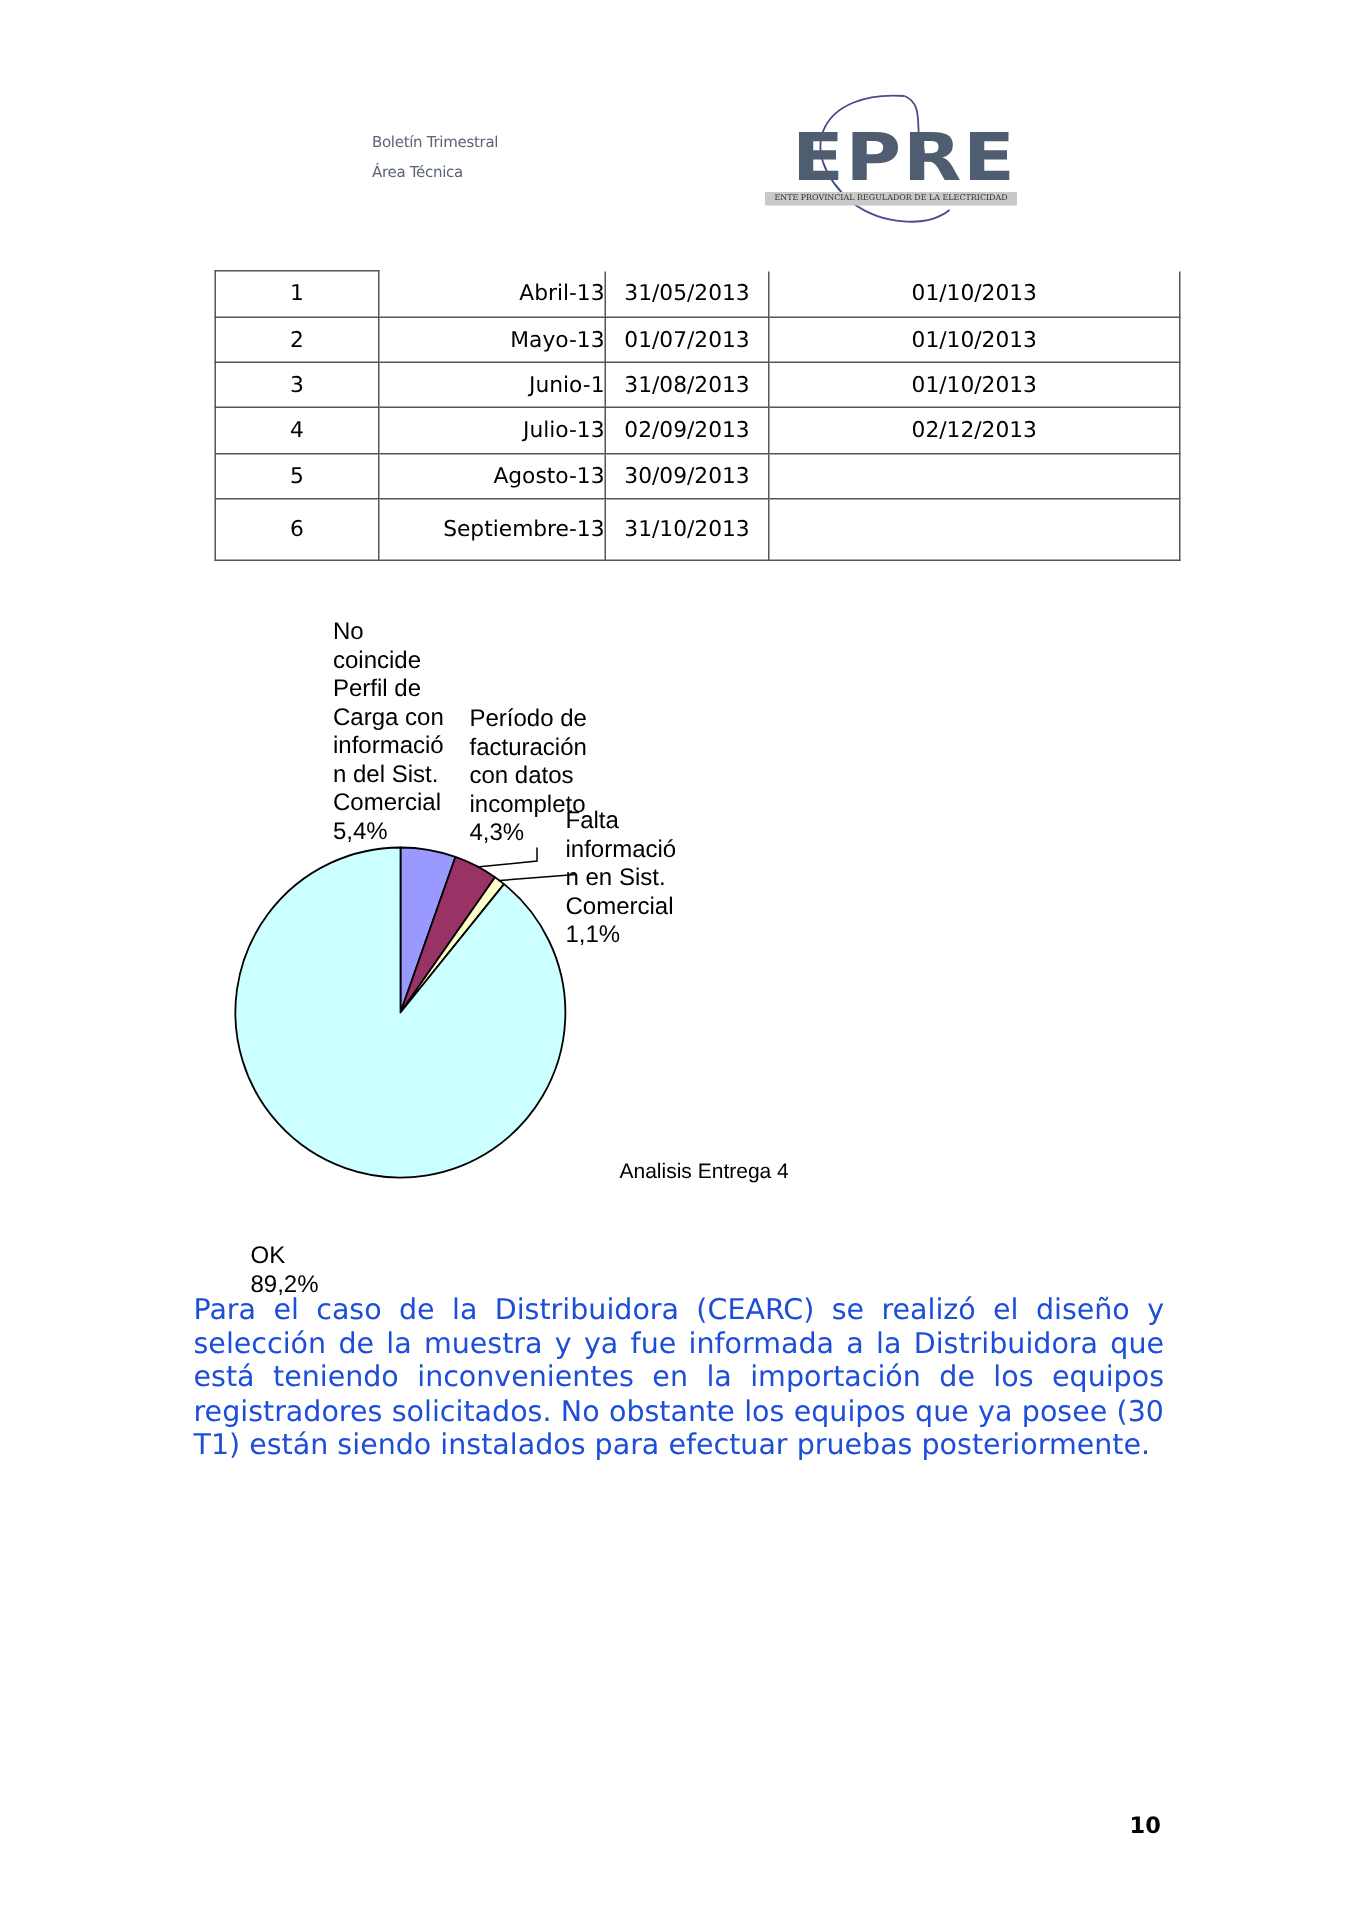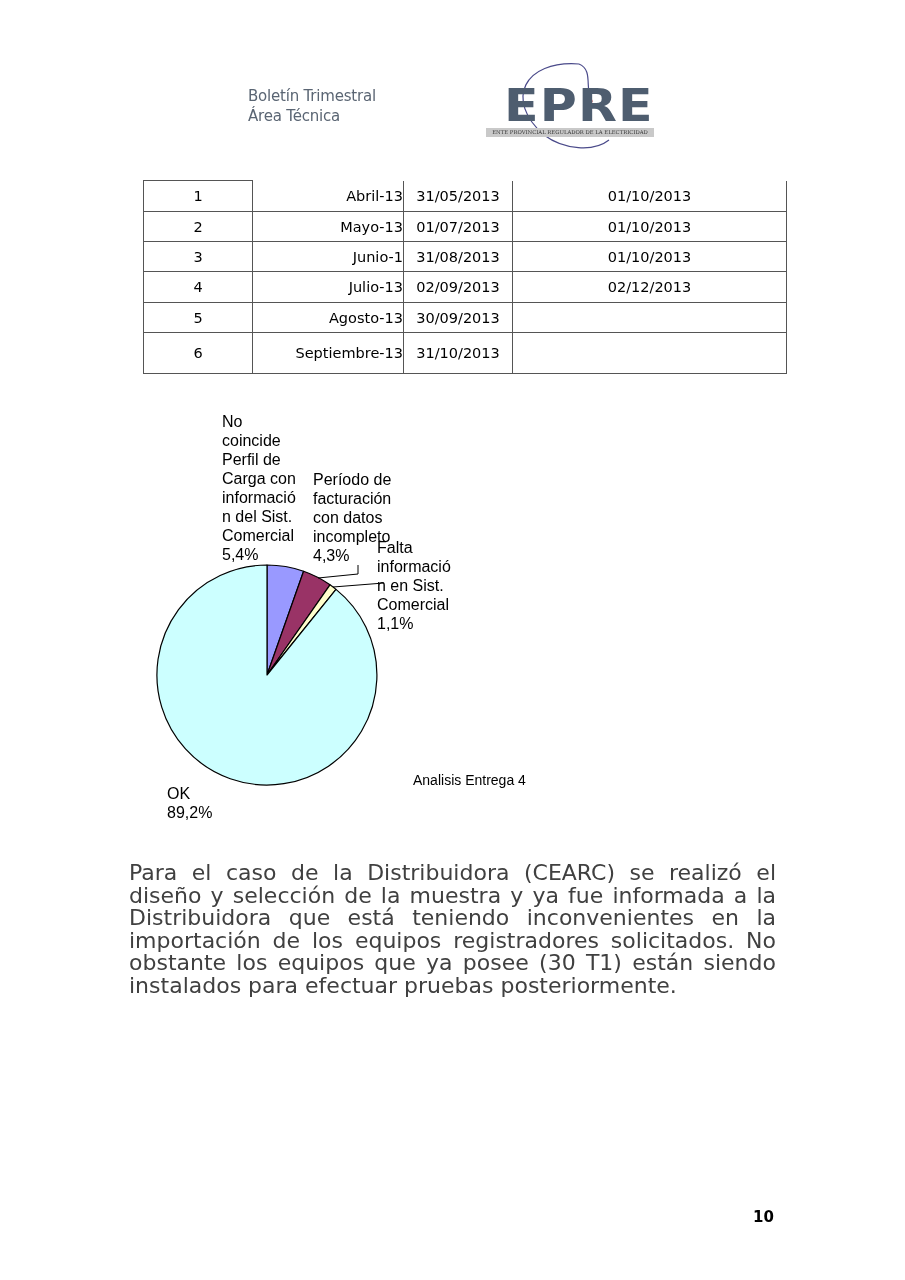--- a/index.html
+++ b/index.html
@@ -1,42 +1,42 @@
 <!DOCTYPE html>
 <html><head>
 <meta charset="utf-8">
 <style>
   html, body { margin: 0; padding: 0; background: #ffffff; }
   body { width: 905px; height: 1280px; position: relative; overflow: hidden; font-family: "DejaVu Sans", sans-serif; color: #000; }
   .abs { position: absolute; }
 
   
-  .hdr-title { left: 248px; top: 86px; font-family: "DejaVu Sans", sans-serif; color: #5a6573; font-size: 15px; line-height: 20px; letter-spacing: -0.2px; }
+  .hdr-title { left: 248px; top: 86px; font-family: "DejaVu Sans", sans-serif; color: #5a6573; font-size: 10px; line-height: 20px; letter-spacing: -0.2px; }
   .hdr-title .l2 { font-weight: normal; }
-  .logo { left: 484px; top: 60px; width: 175px; height: 90px; }
+  .logo { left: 508px; top: 60px; width: 175px; height: 90px; }
   .logo-letters { position: absolute; left: 20px; top: 24px; font-family: "DejaVu Sans", sans-serif; font-weight: bold; font-size: 44px; letter-spacing: 1px; color: #4e5d6f; line-height: 44px; transform: scaleX(1.15); transform-origin: left top; }
   .logo-bar { position: absolute; left: 2px; top: 68px; width: 168px; height: 9px; background: #c9c9c9; font-family: "DejaVu Serif", serif; font-size: 5.3px; line-height: 9px; text-align: center; color: #333; white-space: nowrap; overflow: hidden; }
 
   
   .tbl { left: 143px; top: 180px; border-collapse: collapse; font-family: "DejaVu Sans", sans-serif; font-size: 14.5px; }
   .tbl td { border: 1px solid #555; text-align: center; padding: 0; }
   .tbl tr:first-child td { border-top: none; }
   .tbl tr:first-child td.c0 { border-top: 1px solid #555; }
   .tbl td.c0 { width: 108px; }
   .tbl td.c1 { width: 150px; text-align: right; }
   .tbl td.c2 { width: 108px; }
   .tbl td.c3 { width: 273px; margin-left: 44px; }
 
   
   .chart { left: 0; top: 0; width: 905px; height: 1280px; pointer-events: none; }
   .lbl { font-family: "Liberation Sans", sans-serif; font-size: 16px; line-height: 19px; text-align: left; color: #000; }
   .chart-title { font-family: "Liberation Sans", sans-serif; font-weight: normal; font-size: 14px; }
 
   
-  .para { left: 129px; top: 862px; width: 647px; font-family: "DejaVu Sans", sans-serif; font-size: 22px; line-height: 22.5px; text-align: justify; color: #404040; }
+  .para { left: 129px; top: 862px; width: 647px; font-family: "DejaVu Sans", sans-serif; font-size: 19px; line-height: 22.5px; text-align: justify; color: #1d4ed8; }
   .pagenum { left: 753px; top: 1208px; font-family: "DejaVu Sans", sans-serif; font-weight: bold; font-size: 15px; }
 </style>
 </head>
 <body>
 
 <div class="abs hdr-title">
   <div>Boletín Trimestral</div>
   <div class="l2">Área Técnica</div>
 </div>
 
@@ -123,21 +123,21 @@
 </div>
 
 <div class="abs lbl" style="left:377px; top:538px; width:90px;">
   <div>Falta</div>
   <div>informació</div>
   <div>n en Sist.</div>
   <div>Comercial</div>
   <div>1,1%</div>
 </div>
 
-<div class="abs lbl" style="left:167px; top:784px; width:80px;">
+<div class="abs lbl" style="left:167px; top:828px; width:80px;">
   <div>OK</div>
   <div>89,2%</div>
 </div>
 
 <div class="abs chart-title" style="left:413px; top:772px;">Analisis Entrega 4</div>
 
 <div class="abs para">Para el caso de la Distribuidora (CEARC) se realizó el diseño y selección de la muestra y ya fue informada a la Distribuidora que está teniendo inconvenientes en la importación de los equipos registradores solicitados. No obstante los equipos que ya posee (30 T1) están siendo instalados para efectuar pruebas posteriormente.</div>
 
 <div class="abs pagenum">10</div>
 

